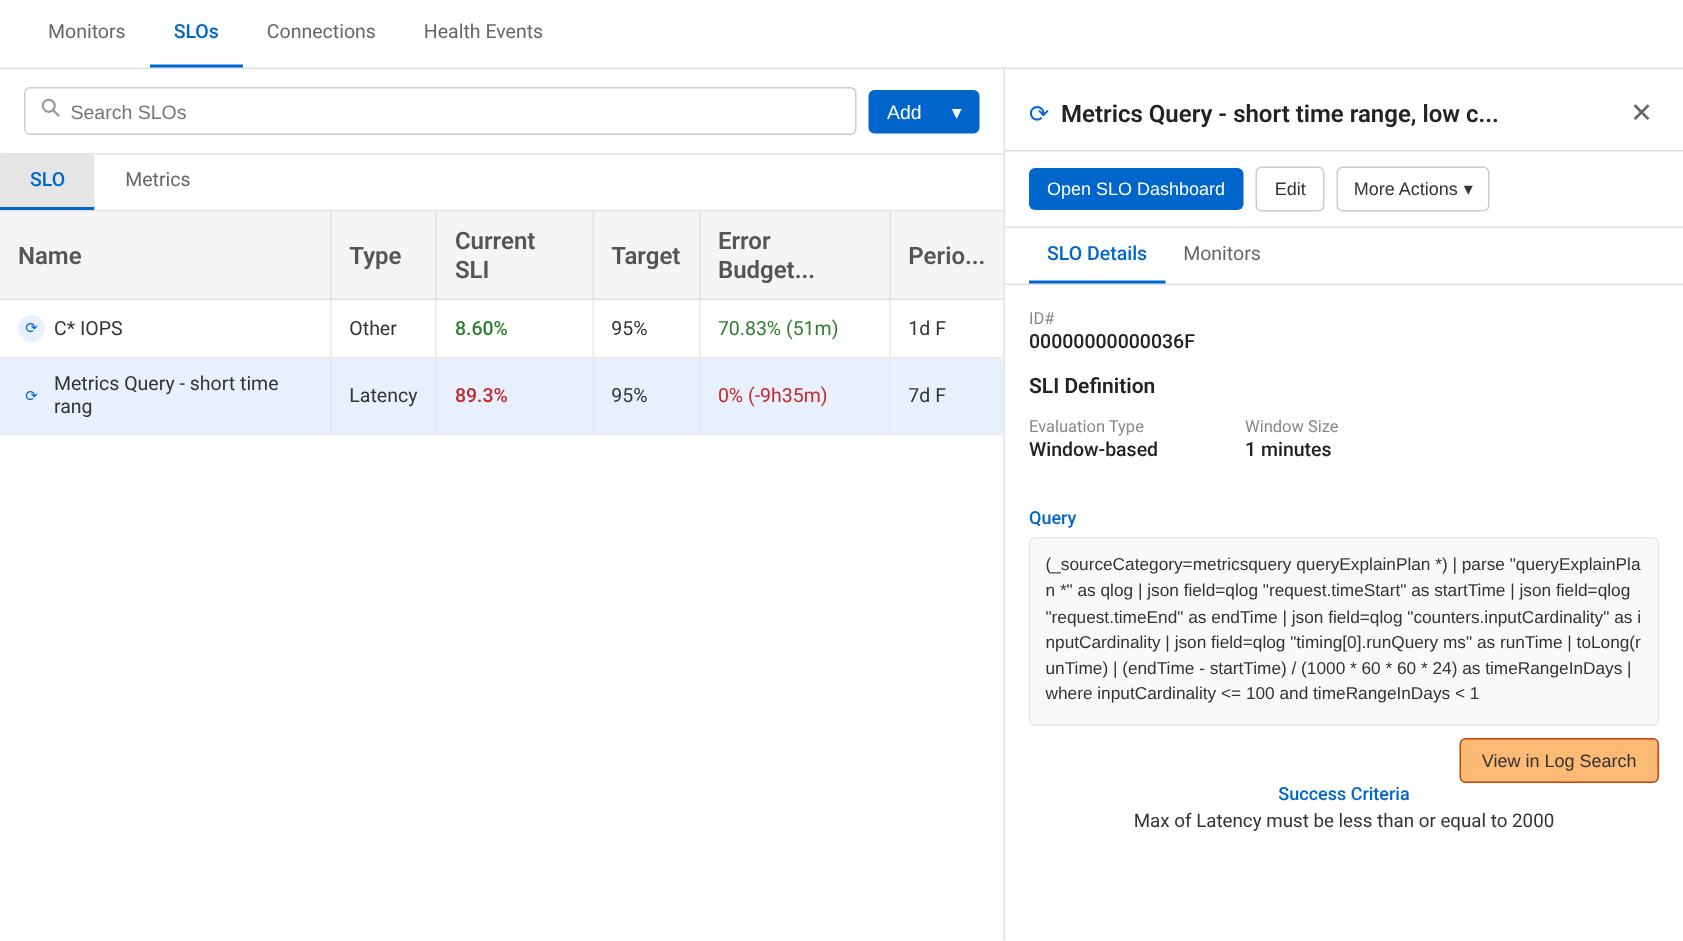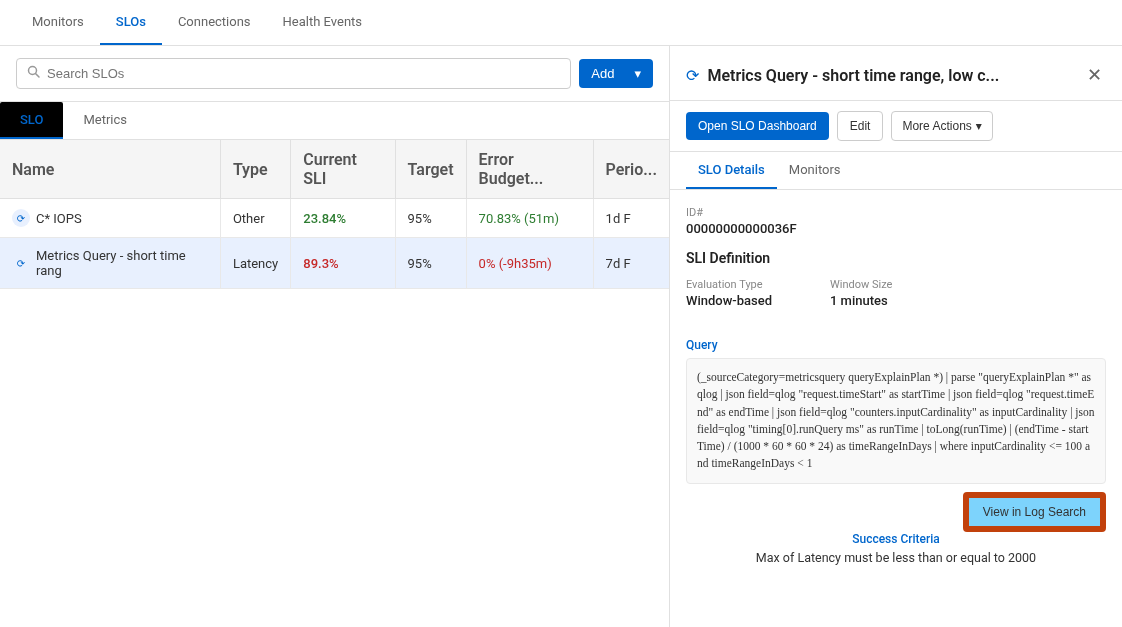--- a/index.html
+++ b/index.html
@@ -17,21 +17,21 @@
     .left-panel { width: 670px; border-right: 1px solid #e0e0e0; display: flex; flex-direction: column; }
     .search-bar { padding: 12px 16px; border-bottom: 1px solid #e0e0e0; display: flex; align-items: center; gap: 8px; }
     .search-input-wrap { flex: 1; display: flex; align-items: center; border: 1px solid #ccc; border-radius: 4px; padding: 6px 10px; gap: 6px; background: #fff; }
     .search-input { border: none; outline: none; font-size: 13px; color: #666; width: 100%; background: transparent; }
     .search-icon-svg { color: #999; flex-shrink: 0; }
     .add-btn { background: #0066cc; color: #fff; border: none; border-radius: 4px; padding: 7px 12px; cursor: pointer; font-size: 13px; display: flex; align-items: center; gap: 20px; white-space: nowrap; }
 
     
     .sub-tabs { display: flex; border-bottom: 1px solid #e0e0e0; }
     .sub-tab { padding: 10px 20px; cursor: pointer; font-size: 13px; color: #666; border-bottom: 2px solid transparent; }
-    .sub-tab.active { color: #0066cc; border-bottom: 2px solid #0066cc; font-weight: 500; background: #000000; border-radius: 2px 2px 0 0; }
+    .sub-tab.active { color: #0066cc; border-bottom: 2px solid #0066cc; font-weight: 500; background: #e5e5e5; border-radius: 2px 2px 0 0; }
 
     
     .table-wrap { flex: 1; overflow-y: auto; }
     table { width: 100%; border-collapse: collapse; }
     thead tr { background: #f5f5f5; border-bottom: 1px solid #e0e0e0; }
     thead th { padding: 10px 12px; text-align: left; font-size: 16px; font-weight: 600; color: #555; border-right: 1px solid #e0e0e0; }
     thead th:last-child { border-right: none; }
     tbody tr { border-bottom: 1px solid #e8e8e8; cursor: pointer; }
     tbody tr.selected { background: #e8f0fe; }
     tbody td { padding: 10px 12px; font-size: 13px; border-right: 1px solid #e8e8e8; }
@@ -62,22 +62,22 @@
 
     
     .detail-content { padding: 16px; overflow-y: auto; flex: 1; }
     .field-row { margin-bottom: 14px; }
     .field-label { font-size: 11px; color: #888; margin-bottom: 2px; }
     .field-value { font-size: 13px; color: #222; font-weight: 500; }
     .section-title { font-size: 14px; font-weight: 600; color: #222; margin-bottom: 12px; margin-top: 4px; }
     .sli-grid { display: grid; grid-template-columns: 1fr 1fr 1fr; gap: 12px; margin-bottom: 16px; }
     .query-section { margin-bottom: 12px; }
     .query-label { font-size: 12px; color: #0066cc; margin-bottom: 6px; font-weight: 500; }
-    .query-box { background: #f9f9f9; border: 1px solid #e8e8e8; border-radius: 4px; padding: 10px; font-size: 11.5px; color: #333; line-height: 1.5; font-family: Liberation Serif, serif; word-break: break-all; }
-    .view-log-btn { background: #7dd3fc; color: #333; border: 6px solid #c2410c; border-radius: 4px; padding: 7px 14px; cursor: pointer; font-size: 12px; margin-top: 8px; float: right; }
+    .query-box { background: #f9f9f9; border: 1px solid #e8e8e8; border-radius: 4px; padding: 10px; font-size: 11.5px; color: #333; line-height: 1.5; font-family: Liberation Sans, sans-serif; word-break: break-all; }
+    .view-log-btn { background: #fdba74; color: #333; border: 1px solid #c2410c; border-radius: 4px; padding: 7px 14px; cursor: pointer; font-size: 12px; margin-top: 8px; float: right; }
     .success-section { margin-top: 30px; clear: both; text-align: center; }
     .success-label { font-size: 12px; color: #0066cc; margin-bottom: 4px; font-weight: 500; }
     .success-value { font-size: 12.5px; color: #333; }
   </style>
 </head>
 <body>
 
 <div class="top-nav">
   <div class="tab">Monitors</div>
   <div class="tab active">SLOs</div>
@@ -126,21 +126,21 @@
           <tr class="">
             <td>
               <div class="name-cell">
                 <div class="icon-circle">
                   <span class="icon-small">⟳</span>
                 </div>
                 <span>C* IOPS</span>
               </div>
             </td>
             <td>Other</td>
-            <td class="sli-green">23.84%</td>
+            <td class="sli-green">8.60%</td>
             <td>95%</td>
             <td class="budget-green">70.83% (51m)</td>
             <td>1d F</td>
           </tr>
           <tr class="selected">
             <td>
               <div class="name-cell">
                 <div class="icon-circle">
                   <span class="icon-small">⟳</span>
                 </div>

